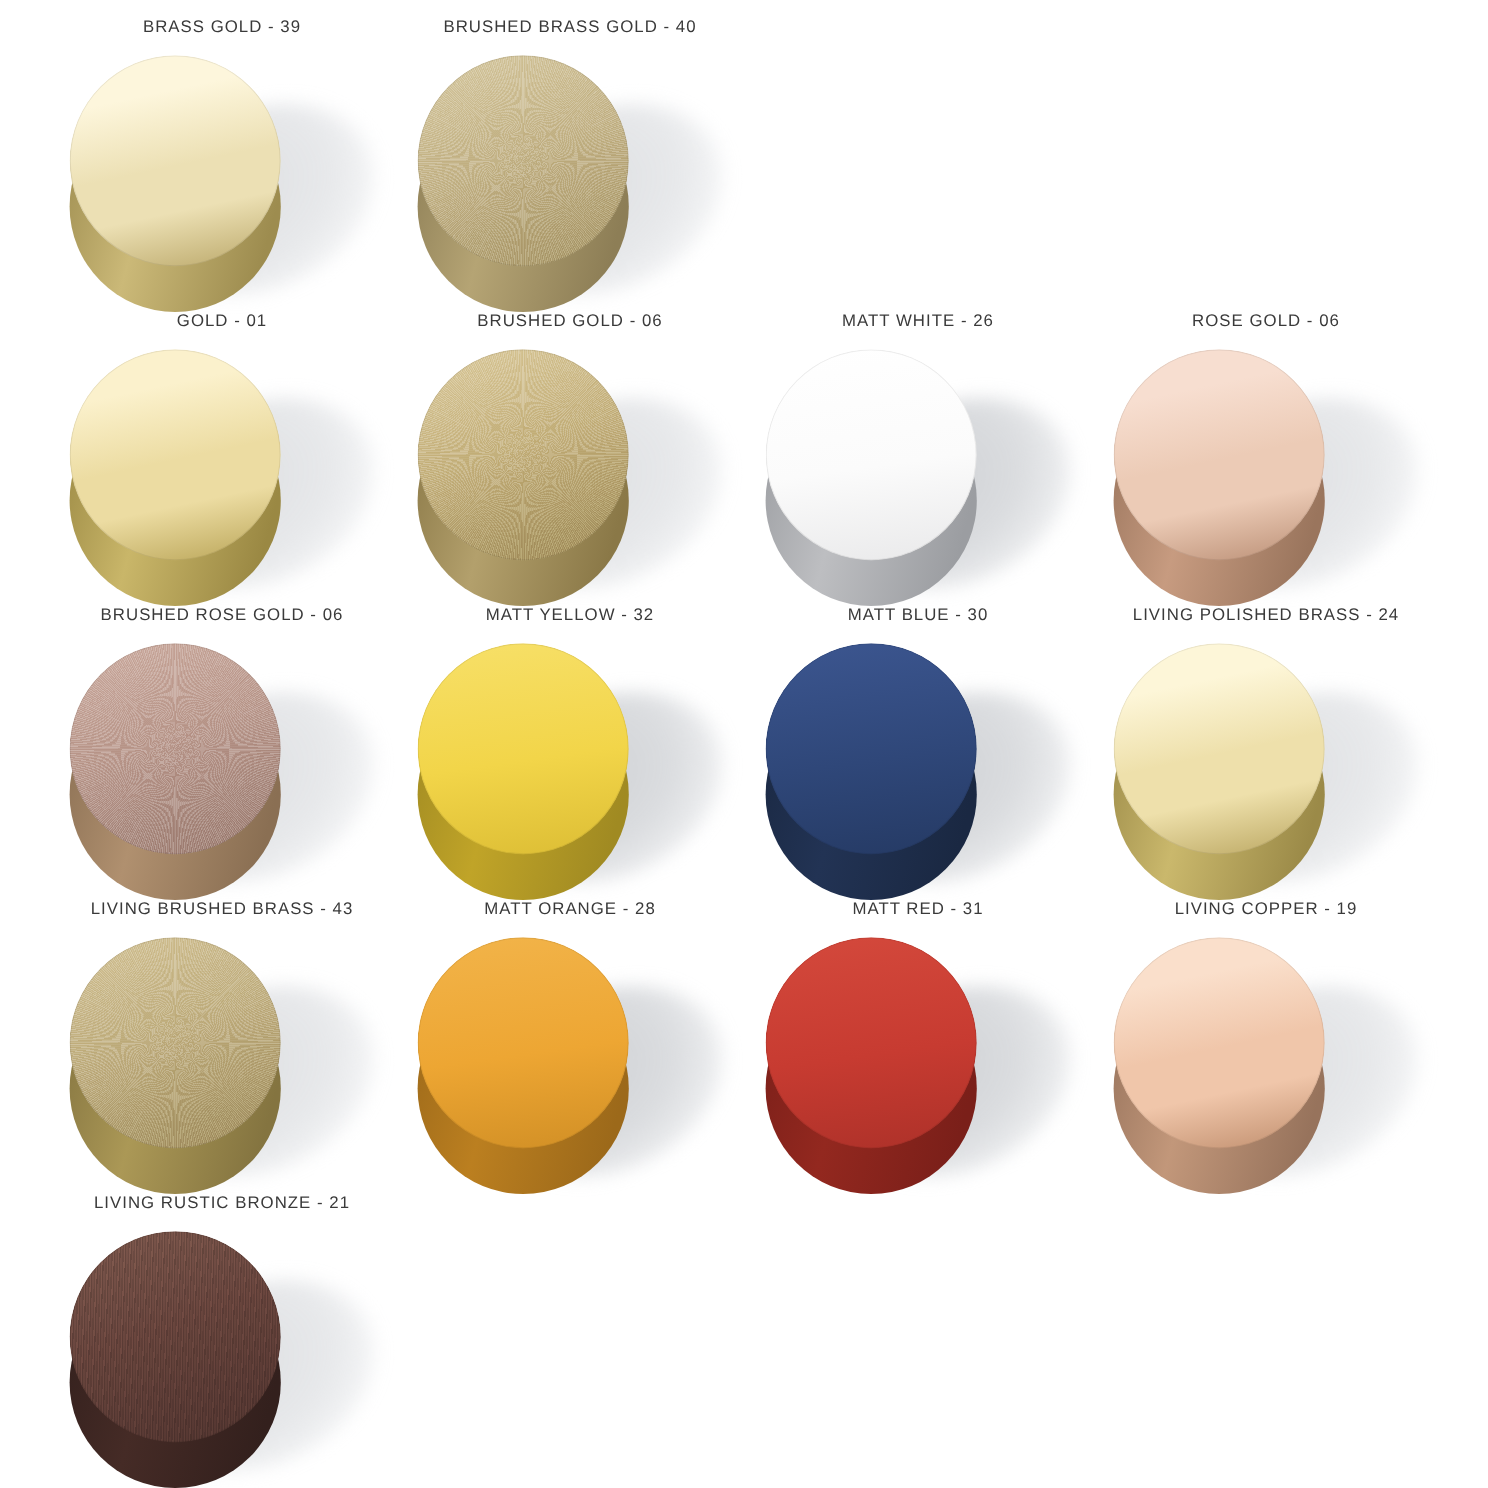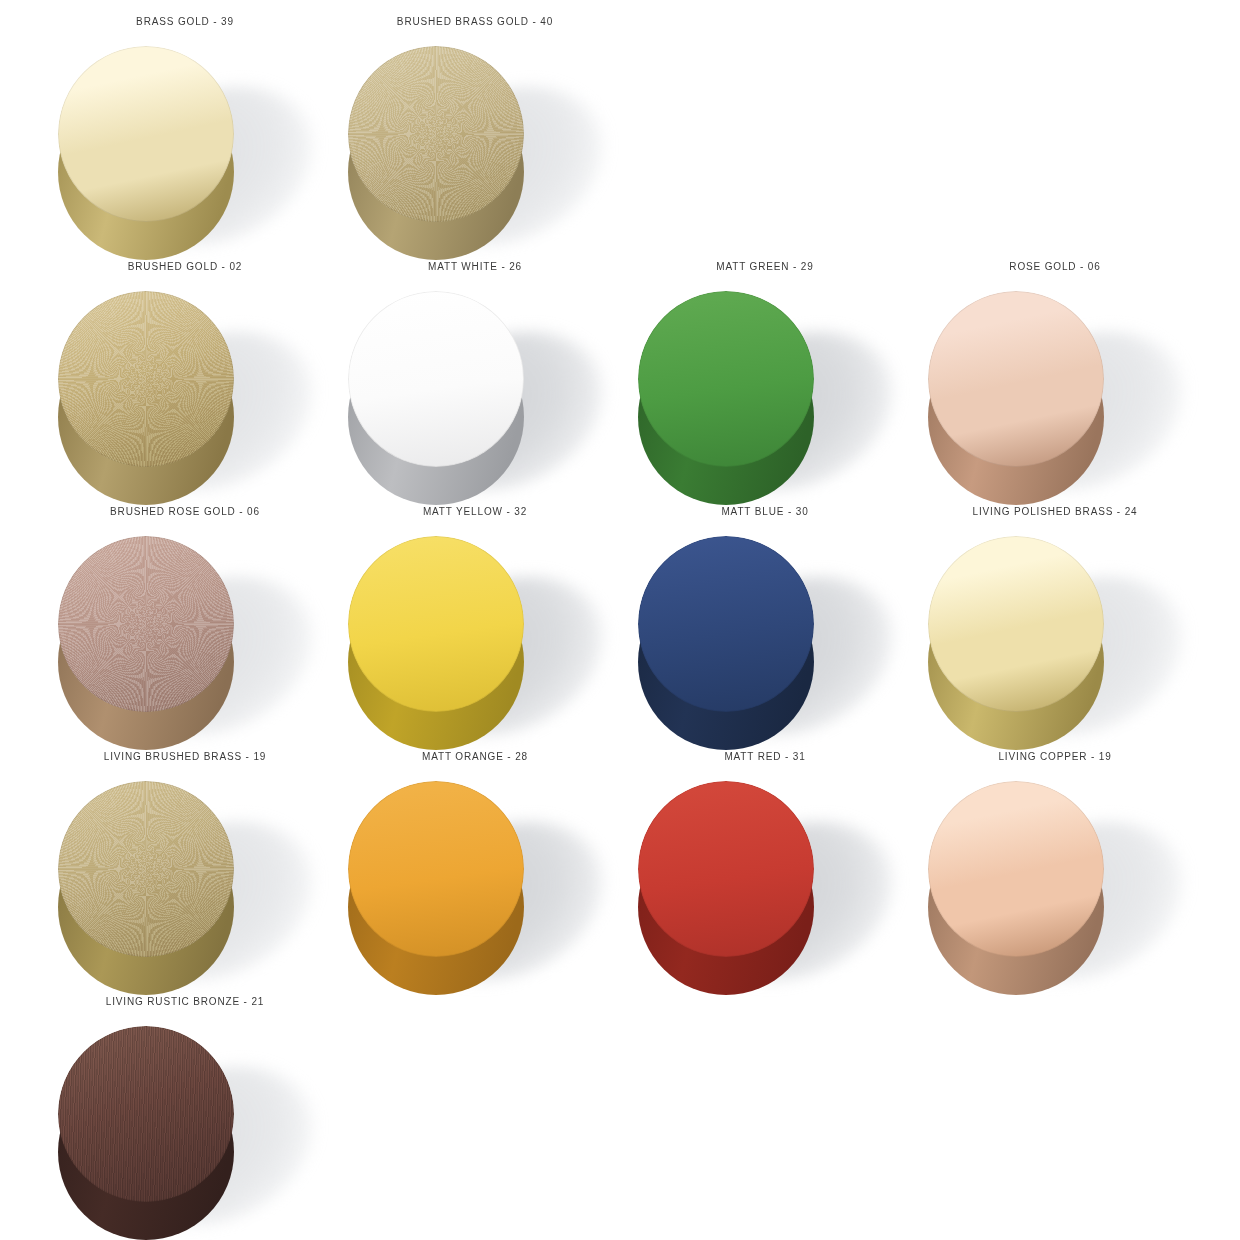--- a/index.html
+++ b/index.html
@@ -31,21 +31,21 @@
     height: 245px;
   }
   .swatch-cell.empty { visibility: hidden; }
 
   .swatch-label {
     position: absolute;
     top: 6px;
     left: 0;
     width: 290px;
     text-align: center;
-    font-size: 10px;
+    font-size: 14px;
     letter-spacing: 0.85px;
     color: #3a3a3a;
     font-weight: 400;
     white-space: nowrap;
     line-height: 16px;
   }
 
   
   .disc-stage {
     position: absolute;
@@ -162,21 +162,33 @@
         <div class="disc-top">
           <div class="sheen" style="background: linear-gradient(160deg, rgb(216, 203, 164) 0%, rgb(198, 182, 140) 46%, rgb(168, 151, 105) 100%);"></div>
           <div class="grain brushed"></div>
           <div class="disc-rim"></div>
         </div>
       </div>
     </div>
     <div class="swatch-cell empty"></div>
     <div class="swatch-cell empty"></div>
     <div class="swatch-cell">
-      <div class="swatch-label">BRUSHED GOLD - 02</div>
+      <div class="swatch-label">GOLD - 01</div>
+      <div class="disc-stage">
+        <div class="disc-shadow soft"></div>
+        <div class="disc-side" style="background: linear-gradient(105deg, rgb(154, 136, 67) 0%, rgb(201, 182, 105) 38%, rgb(154, 136, 67) 88%);"></div>
+        <div class="disc-top">
+          <div class="sheen" style="background: linear-gradient(168deg, rgb(251, 241, 204) 0%, rgb(251, 241, 204) 22%, rgb(236, 220, 162) 52%, rgb(236, 220, 162) 70%, rgb(184, 163, 85) 100%);"></div>
+          <div class="grain matte"></div>
+          <div class="disc-rim"></div>
+        </div>
+      </div>
+    </div>
+    <div class="swatch-cell">
+      <div class="swatch-label">BRUSHED GOLD - 06</div>
       <div class="disc-stage">
         <div class="disc-shadow soft"></div>
         <div class="disc-side" style="background: linear-gradient(105deg, rgb(138, 120, 71) 0%, rgb(179, 160, 108) 38%, rgb(138, 120, 71) 88%);"></div>
         <div class="disc-top">
           <div class="sheen" style="background: linear-gradient(160deg, rgb(221, 205, 161) 0%, rgb(199, 180, 130) 46%, rgb(160, 140, 89) 100%);"></div>
           <div class="grain brushed"></div>
           <div class="disc-rim"></div>
         </div>
       </div>
     </div>
@@ -186,32 +198,20 @@
         <div class="disc-shadow"></div>
         <div class="disc-side" style="background: linear-gradient(105deg, rgb(155, 157, 161) 0%, rgb(189, 190, 193) 38%, rgb(155, 157, 161) 88%);"></div>
         <div class="disc-top">
           <div class="sheen" style="background: linear-gradient(172deg, rgb(255, 255, 255) 0%, rgb(251, 251, 251) 55%, rgb(233, 233, 234) 100%);"></div>
           <div class="grain matte"></div>
           <div class="disc-rim"></div>
         </div>
       </div>
     </div>
     <div class="swatch-cell">
-      <div class="swatch-label">MATT GREEN - 29</div>
-      <div class="disc-stage">
-        <div class="disc-shadow"></div>
-        <div class="disc-side" style="background: linear-gradient(105deg, rgb(45, 98, 40) 0%, rgb(58, 124, 51) 38%, rgb(45, 98, 40) 88%);"></div>
-        <div class="disc-top">
-          <div class="sheen" style="background: linear-gradient(172deg, rgb(97, 171, 82) 0%, rgb(77, 156, 67) 55%, rgb(61, 132, 55) 100%);"></div>
-          <div class="grain matte"></div>
-          <div class="disc-rim"></div>
-        </div>
-      </div>
-    </div>
-    <div class="swatch-cell">
       <div class="swatch-label">ROSE GOLD - 06</div>
       <div class="disc-stage">
         <div class="disc-shadow soft"></div>
         <div class="disc-side" style="background: linear-gradient(105deg, rgb(154, 117, 93) 0%, rgb(199, 155, 128) 38%, rgb(154, 117, 93) 88%);"></div>
         <div class="disc-top">
           <div class="sheen" style="background: linear-gradient(168deg, rgb(247, 222, 208) 0%, rgb(247, 222, 208) 22%, rgb(236, 203, 182) 52%, rgb(236, 203, 182) 70%, rgb(185, 141, 115) 100%);"></div>
           <div class="grain matte"></div>
           <div class="disc-rim"></div>
         </div>
       </div>
@@ -258,21 +258,21 @@
         <div class="disc-shadow soft"></div>
         <div class="disc-side" style="background: linear-gradient(105deg, rgb(155, 138, 72) 0%, rgb(202, 184, 108) 38%, rgb(155, 138, 72) 88%);"></div>
         <div class="disc-top">
           <div class="sheen" style="background: linear-gradient(168deg, rgb(253, 246, 216) 0%, rgb(253, 246, 216) 22%, rgb(238, 224, 171) 52%, rgb(238, 224, 171) 70%, rgb(185, 165, 95) 100%);"></div>
           <div class="grain matte"></div>
           <div class="disc-rim"></div>
         </div>
       </div>
     </div>
     <div class="swatch-cell">
-      <div class="swatch-label">LIVING BRUSHED BRASS - 19</div>
+      <div class="swatch-label">LIVING BRUSHED BRASS - 43</div>
       <div class="disc-stage">
         <div class="disc-shadow soft"></div>
         <div class="disc-side" style="background: linear-gradient(105deg, rgb(132, 116, 64) 0%, rgb(171, 152, 86) 38%, rgb(132, 116, 64) 88%);"></div>
         <div class="disc-top">
           <div class="sheen" style="background: linear-gradient(160deg, rgb(213, 197, 154) 0%, rgb(194, 177, 132) 46%, rgb(160, 141, 94) 100%);"></div>
           <div class="grain brushed"></div>
           <div class="disc-rim"></div>
         </div>
       </div>
     </div>

